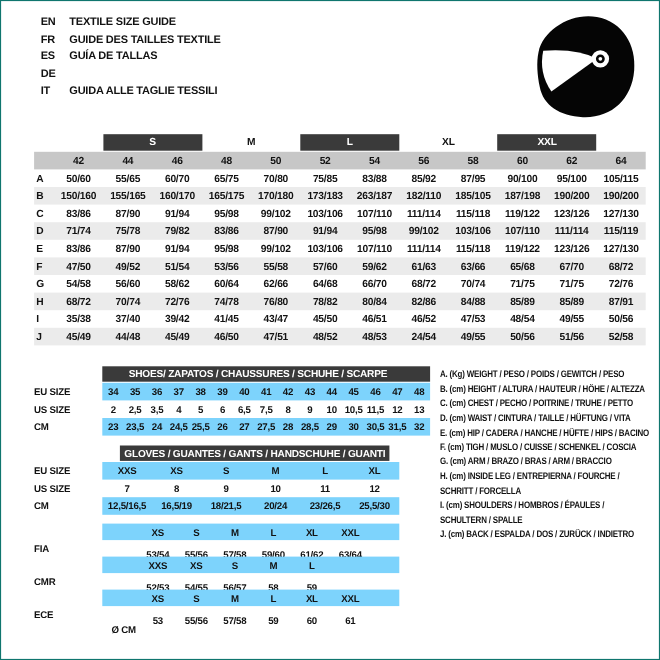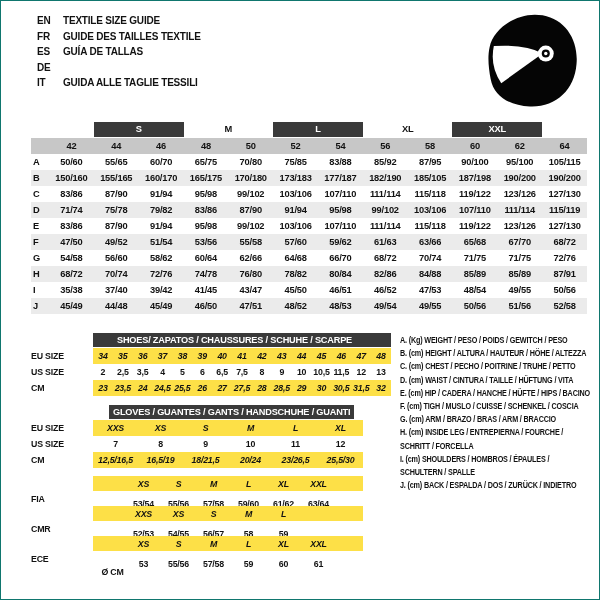--- a/index.html
+++ b/index.html
@@ -40,21 +40,21 @@
     height:14px; line-height:14px; padding-left:4px;
   }
   .bar-shoes { flex:1;padding-left:24px; }
   .bar-gloves { width:245px;margin-left:16px; }
   .bar-helmet { width:296px; }
   .bt-row { display:flex; height:16px; align-items:center; font-size:8.8px; }
   .bt-label { width:62px; }
   .s-vals { flex:1; display:grid; grid-template-columns:repeat(15,1fr); text-align:center; height:100%; align-items:center; }
   .g-vals { display:grid; grid-template-columns:repeat(6,45px); width:270px; text-align:center; height:100%; align-items:center; }
   .h-vals { display:grid; grid-template-columns:33px repeat(6,35px); width:270px; text-align:center; height:100%; align-items:center; }
-  .gray { background:#fde047;font-style:italic; }
+  .gray { background:#7dd3fc; }
   .unit { text-align:center; padding-left:6px; white-space:nowrap;margin-top:16px; }
   .tbl-gap { height:8px; }
   .helmet-section .bt-row { height:15px; }
   
   .legend {
     position:absolute; top:333px; left:399px; width:228px;
     font-size:8.6px; line-height:13.2px;
     transform:scaleX(0.84); transform-origin:0 0;
   }
 </style>
@@ -133,22 +133,22 @@
         <div>105/115</div>
       </div>
     <div class="t-row stripe">
       <div class="letter">B</div>
     <div>150/160</div>
         <div>155/165</div>
         <div>160/170</div>
         <div>165/175</div>
         <div>170/180</div>
         <div>173/183</div>
-        <div>177/187</div>
-        <div>182/190</div>
+        <div>263/187</div>
+        <div>182/110</div>
         <div>185/105</div>
         <div>187/198</div>
         <div>190/200</div>
         <div>190/200</div>
       </div>
     <div class="t-row">
       <div class="letter">C</div>
     <div>83/86</div>
         <div>87/90</div>
         <div>91/94</div>
@@ -254,21 +254,21 @@
       </div>
     <div class="t-row stripe">
       <div class="letter">J</div>
     <div>45/49</div>
         <div>44/48</div>
         <div>45/49</div>
         <div>46/50</div>
         <div>47/51</div>
         <div>48/52</div>
         <div>48/53</div>
-        <div>49/54</div>
+        <div>24/54</div>
         <div>49/55</div>
         <div>50/56</div>
         <div>51/56</div>
         <div>52/58</div>
       </div>
   </div>
 
   <div class="bottom-left">
 
     <div>

